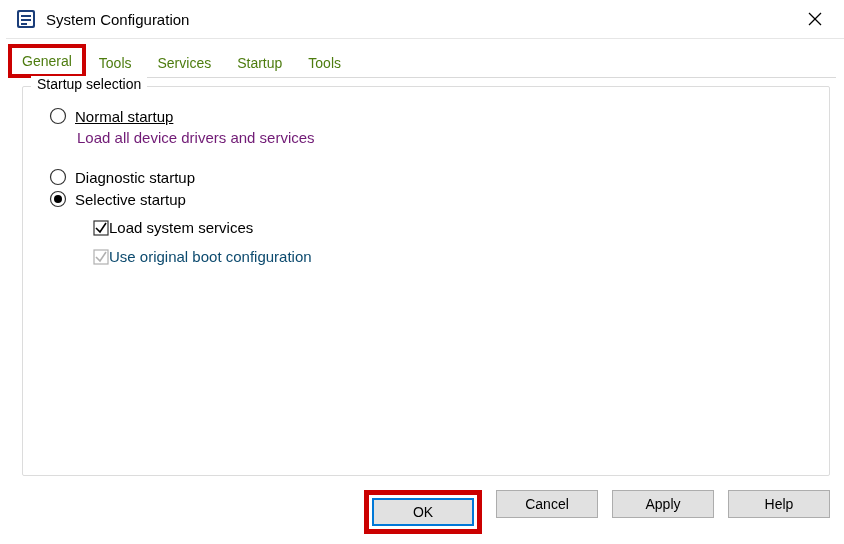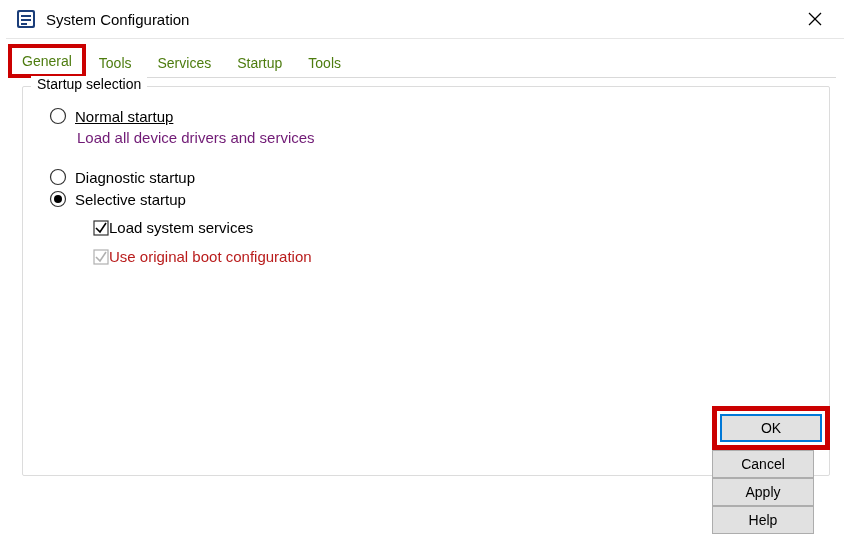--- a/index.html
+++ b/index.html
@@ -124,21 +124,21 @@
     margin-top: 10px;
     margin-left: 40px;
   }
   .check-row {
     display: flex;
     align-items: center;
     padding: 1px 4px;
     margin-bottom: 10px;
   }
   .check-row .txt { font-size: 15px; }
-  .check-row.disabled { color: #b91c1c; align-items: flex-end; }
+  .check-row.disabled { color: #0c4a6e; align-items: flex-end; }
   .check-row.disabled .cb rect { stroke: #b0b0b0; }
   .check-row.disabled .cb path { stroke: #b0b0b0; }
 
   .check-row.highlighted {
     border: 4px solid #cb0000;
     width: 172px;
     padding: 10px 4px 8px 4px;
     margin-left: -4px;
     margin-top: 6px;
     margin-bottom: 6px;
@@ -147,21 +147,21 @@
   .cb, .rb {
     flex: none;
   }
 
   
   .footer {
     position: absolute;
     bottom: 10px;
     right: 14px;
     display: flex;
-    flex-direction: column;
+    gap: 14px;
   }
   .btn {
     width: 102px;
     height: 28px;
     box-sizing: border-box;
     font-family: inherit;
     font-size: 14px;
     background: #e1e1e1;
     border: 1px solid #adadad;
     display: flex;

